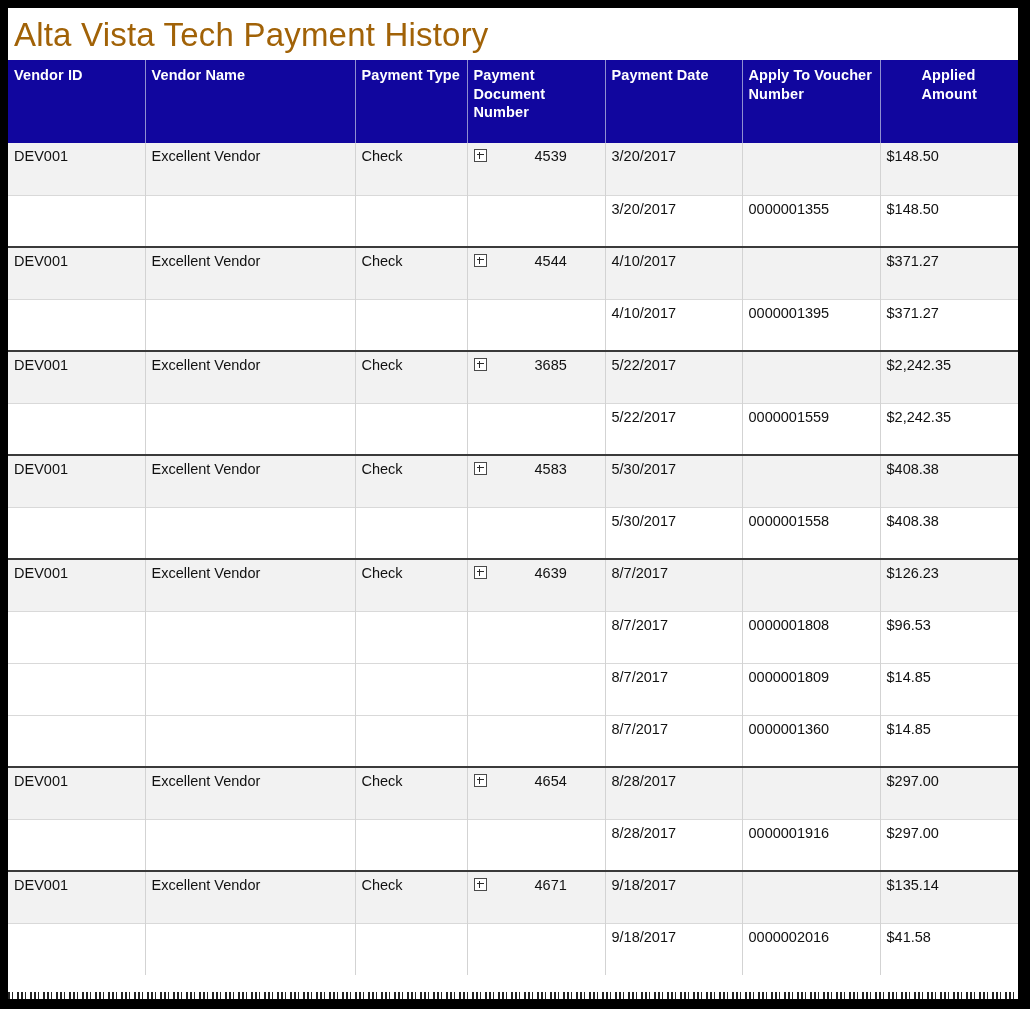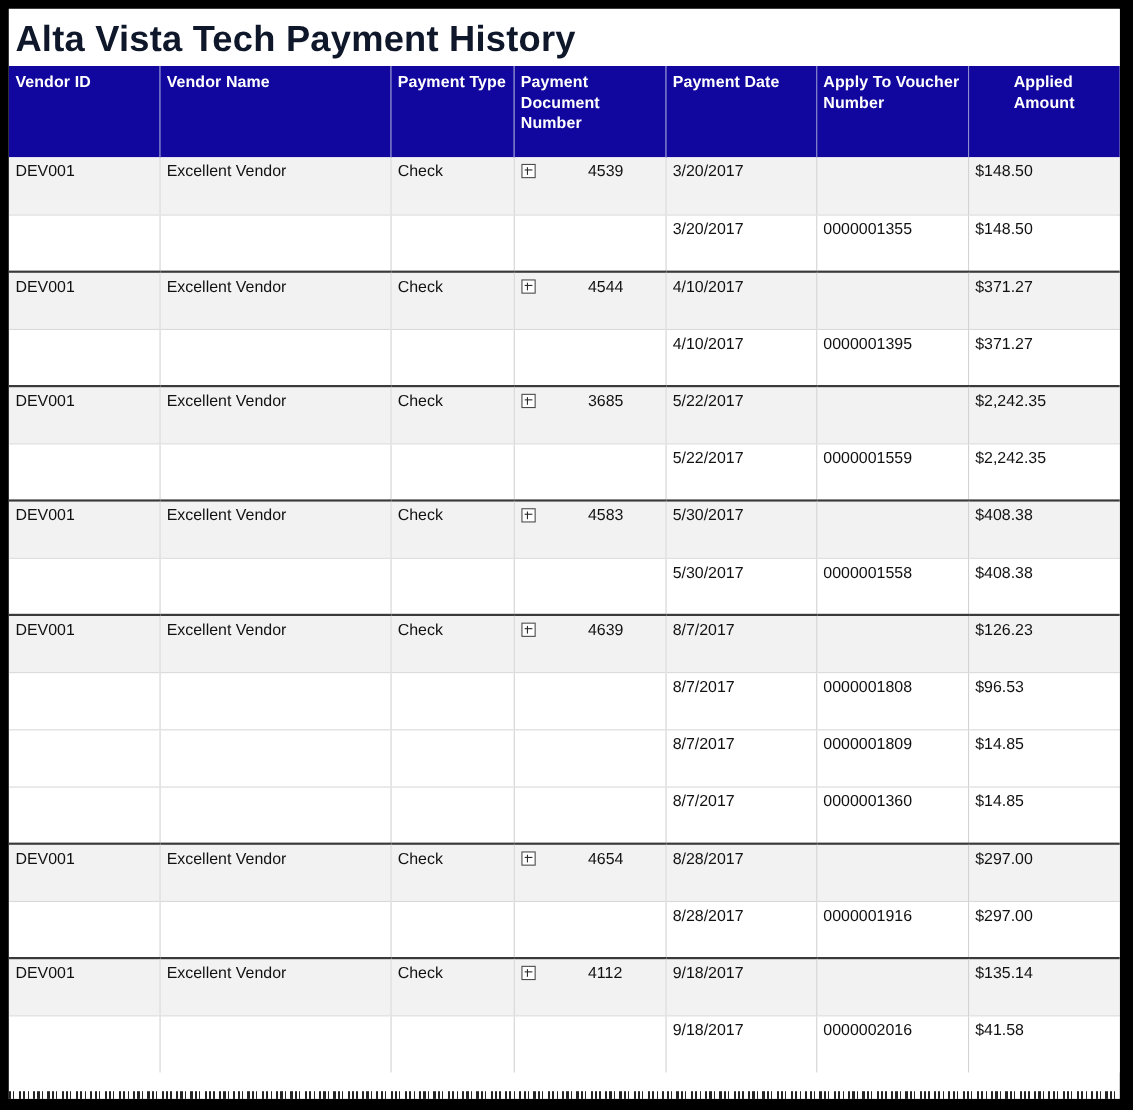--- a/index.html
+++ b/index.html
@@ -39,22 +39,22 @@
     height: 52px;
     background: #ffffff;
     display: flex;
     align-items: center;
     padding-left: 6px;
     box-sizing: border-box;
   }
   .report-title {
     font-family: "Liberation Sans", sans-serif;
     font-size: 33px;
-    font-weight: 700;
-    color: #0f172a;
+    font-weight: 400;
+    color: #a16207;
     letter-spacing: 0.2px;
     white-space: nowrap;
     line-height: 1;
   }
 
   
   table.grid {
     width: 100%;
     border-collapse: collapse;
     table-layout: fixed;
@@ -345,21 +345,21 @@
             <td class="num">8/28/2017</td>
             <td>0000001916</td>
             <td class="num">$297.00</td>
           </tr>
           <tr class="parent-row">
             <td>DEV001</td>
             <td>Excellent Vendor</td>
             <td>Check</td>
             <td><span class="doc-cell-inner">
                 <span class="expander"></span>
-                <span class="doc-num-text">4112</span>
+                <span class="doc-num-text">4671</span>
               </span></td>
             <td class="num">9/18/2017</td>
             <td></td>
             <td class="num">$135.14</td>
           </tr>
           <tr class="detail-row">
             <td></td>
             <td></td>
             <td></td>
             <td></td>

